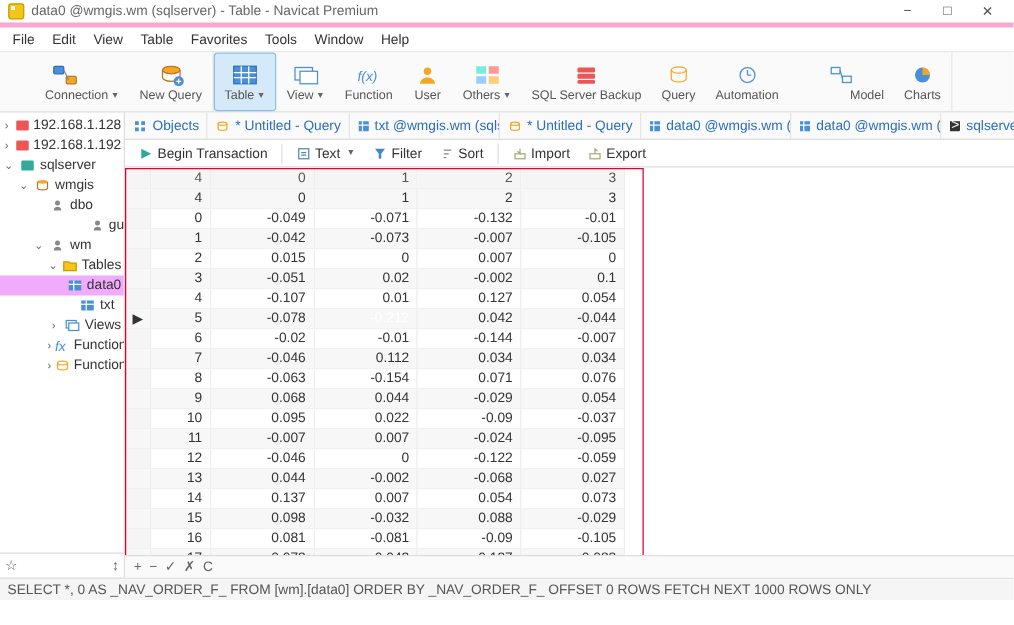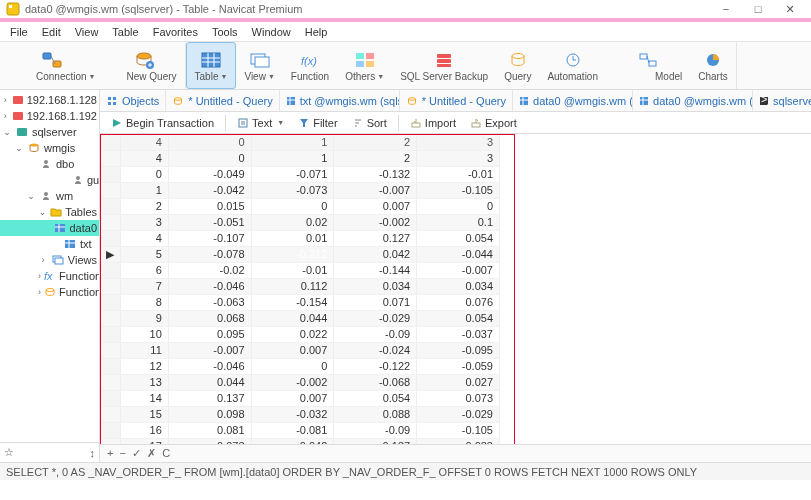--- a/index.html
+++ b/index.html
@@ -17,21 +17,21 @@
 .tbtn.active { background: #d6e9f8; border: 1px solid #8bc0e8; border-radius: 3px;}
 .tbtn .ticon { width: 24px; height: 20px; display:flex; align-items:center; justify-content:center;}
 .tbtn .tlabel { font-size: 10px; color: #555; }
 .tbtn .arrow { font-size:7px; color:#666; margin-left:2px;}
 .mainrow { display: flex; height: 372px; }
 .sidebar { width: 100px; border-right: 1px solid #ddd; display: flex; flex-direction: column; }
 .tree { flex: 1; overflow: auto; padding: 2px 0; }
 .tnode { display: flex; align-items: center; padding: 1px 2px; white-space: nowrap; gap: 3px;}
 .tnode .exp { width: 10px; text-align: center; color: #666; font-size:9px;}
 .tnode .nicon { width: 14px; height: 14px; display:inline-flex; align-items:center; justify-content:center;}
-.tnode.sel { background: #5eead4; }
+.tnode.sel { background: #f0abfc; }
 .tnode .nlabel { font-size: 11px; }
 .side-footer { height: 20px; border-top: 1px solid #ddd; display:flex; align-items:center; justify-content:space-between; padding:0 4px; color:#666;}
 .content { flex: 1; display: flex; flex-direction: column; }
 .tabs { height: 22px; display: flex; align-items: center; overflow: hidden; border-bottom: 1px solid #ddd; background:#fafafa;}
 .tab { display: flex; align-items: center; padding: 0 6px; height: 100%; gap: 4px; border-right: 1px solid #e5e5e5; color: #2a6fb8; white-space: nowrap; max-width:120px; overflow:hidden;}
 .tab .ticon2 { width:12px; height:12px; display:inline-flex; align-items:center; justify-content:center;}
 .tablebar { height: 22px; display: flex; align-items: center; border-bottom: 1px solid #ddd; padding: 0 4px; gap: 0;}
 .tbarbtn { display: flex; align-items: center; gap: 3px; padding: 2px 6px; border: 1px solid transparent; border-radius: 2px;}
 .tbarbtn .bicon { width:12px; height:12px; display:inline-flex; align-items:center; justify-content:center;}
 .vsep { width: 1px; height: 16px; background:#ddd; margin: 0 4px;}
@@ -97,21 +97,21 @@
       <div class="tbtn">
         <div class="ticon">
           <svg width="22" height="18">
             <ellipse cx="11" cy="5" rx="7" ry="3" fill="#f5a623" stroke="#b8772a"></ellipse>
             <path d="M4 5v6c0 1.6 3 3 7 3s7-1.4 7-3V5" fill="none" stroke="#b8772a"></path>
             <circle cx="17" cy="14" r="4" fill="#4a90d9"></circle>
             <line x1="17" y1="12" x2="17" y2="16" stroke="#fff"></line>
             <line x1="15" y1="14" x2="19" y2="14" stroke="#fff"></line>
           </svg>
         </div>
-        <div style="display: flex; align-items: flex-end; margin-left: 15px;">
+        <div style="display: flex; align-items: flex-end;">
           <span class="tlabel">New Query</span>
         </div>
       </div>
     </div>
     <div class="tbgroup">
       <div class="tbtn active">
         <div class="ticon">
           <svg width="22" height="18">
             <rect x="2" y="2" width="18" height="14" fill="#4a90d9" stroke="#2a6fb8"></rect>
             <line x1="2" y1="7" x2="20" y2="7" stroke="#fff"></line>
@@ -138,20 +138,31 @@
         </div>
       </div>
       <div class="tbtn">
         <div class="ticon">
           <svg width="22" height="18">
             <text x="2" y="14" font-size="13" font-style="italic" fill="#4a90d9">f(x)</text>
           </svg>
         </div>
         <div style="display: flex; align-items: center;">
           <span class="tlabel">Function</span>
+        </div>
+      </div>
+      <div class="tbtn">
+        <div class="ticon">
+          <svg width="22" height="18">
+            <circle cx="11" cy="6" r="3" fill="#f5a623"></circle>
+            <path d="M5 16c0-3 3-5 6-5s6 2 6 5" fill="#f5a623"></path>
+          </svg>
+        </div>
+        <div style="display: flex; align-items: center;">
+          <span class="tlabel">User</span>
         </div>
       </div>
       <div class="tbtn">
         <div class="ticon">
           <svg width="22" height="18">
             <rect x="2" y="2" width="8" height="6" fill="#7ed"></rect>
             <rect x="12" y="2" width="8" height="6" fill="#f99"></rect>
             <rect x="2" y="10" width="8" height="6" fill="#9cf"></rect>
             <rect x="12" y="10" width="8" height="6" fill="#fc7"></rect>
           </svg>

